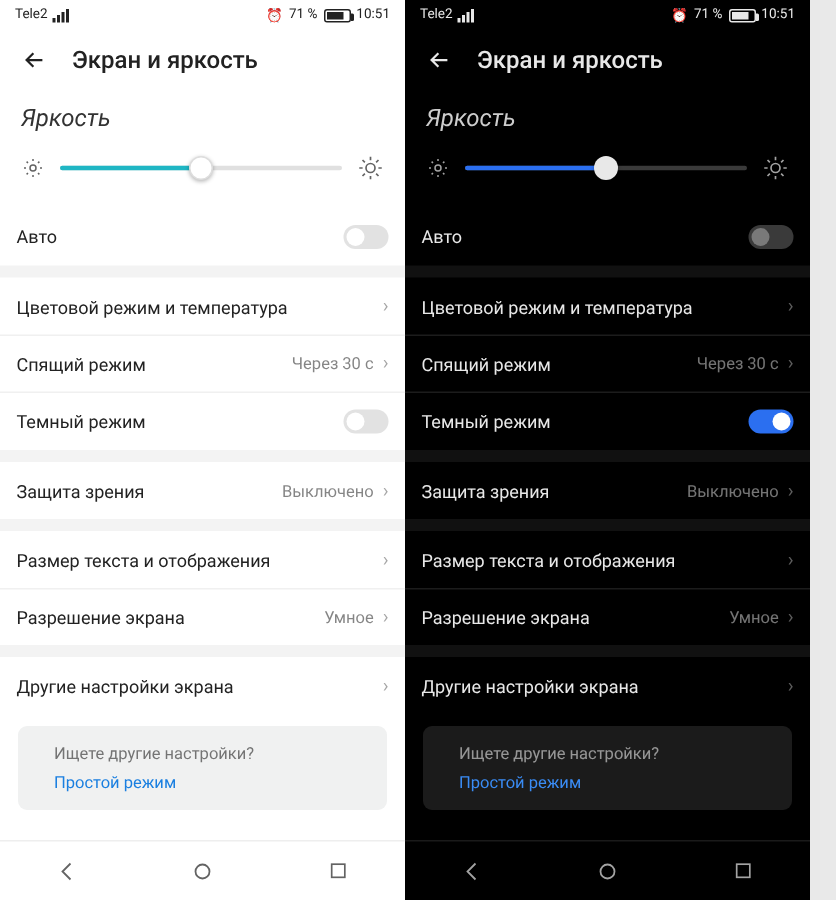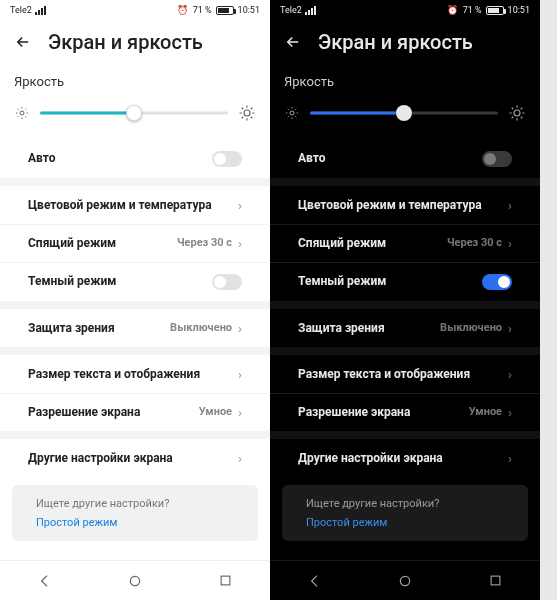--- a/index.html
+++ b/index.html
@@ -40,23 +40,23 @@
     width: 18px; height: 9px; border:1px solid currentColor; border-radius:2px;
     position:relative; display:inline-block;
   }
   .batt::after{content:"";position:absolute;right:-3px;top:2px;width:2px;height:5px;background:currentColor;border-radius:0 1px 1px 0;}
   .batt i{position:absolute;left:1px;top:1px;height:5px;background:currentColor;}
   
   .header {
     display:flex; align-items:center; padding: 10px 14px 14px;
   }
   .header .back { margin-right: 16px; line-height:1; }
-  .header .title { font-size: 20px; font-weight: 500; }
-  
-  .sect { padding: 6px 14px 6px; font-size:13px;}
+  .header .title { font-size: 16px; font-weight: 500; }
+  
+  .sect { padding: 6px 14px 6px; font-size:16px;font-style:italic;}
   .light .sect{ color:#333; }
   .dark .sect{ color:#ccc; }
   
   .slider-row {
     display:flex; align-items:center; padding: 8px 14px 16px; gap:10px;
   }
   .sun { opacity:.7; line-height:1;}
   .slider {
     flex:1; height: 20px; position:relative;
   }
@@ -72,23 +72,22 @@
   .light .track .fill{ background:#1fb6c4; }
   .dark  .track .fill{ background:#2b6ff0; }
   .thumb{
     position:absolute; top:50%; width:16px;height:16px;border-radius:50%;
     transform:translate(-50%,-50%); box-shadow:0 1px 3px rgba(0,0,0,.3);
   }
   .light .thumb{ background:#fff; border:1px solid #ddd; }
   .dark  .thumb{ background:#e8e8e8; }
   
   .row {
-    display:flex; align-items:flex-start; padding: 11px 28px; min-height:38px;
+    display:flex; align-items:center; padding: 11px 11px; min-height:38px;
     border-top: 0.5px solid transparent;
-    font-weight: bold;
   }
   .light .row + .row { border-top-color:#f0f0f0; }
   .dark .row + .row { border-top-color:#1c1c1c; }
   .row .label { flex:1; font-size:12px; }
   .row .value { font-size:11px; opacity:.55; margin-right:6px;}
   .dark .row .value{ opacity:.5; }
   .chev { opacity:.4; font-size:13px;}
   .gap {
     height:8px;
   }

